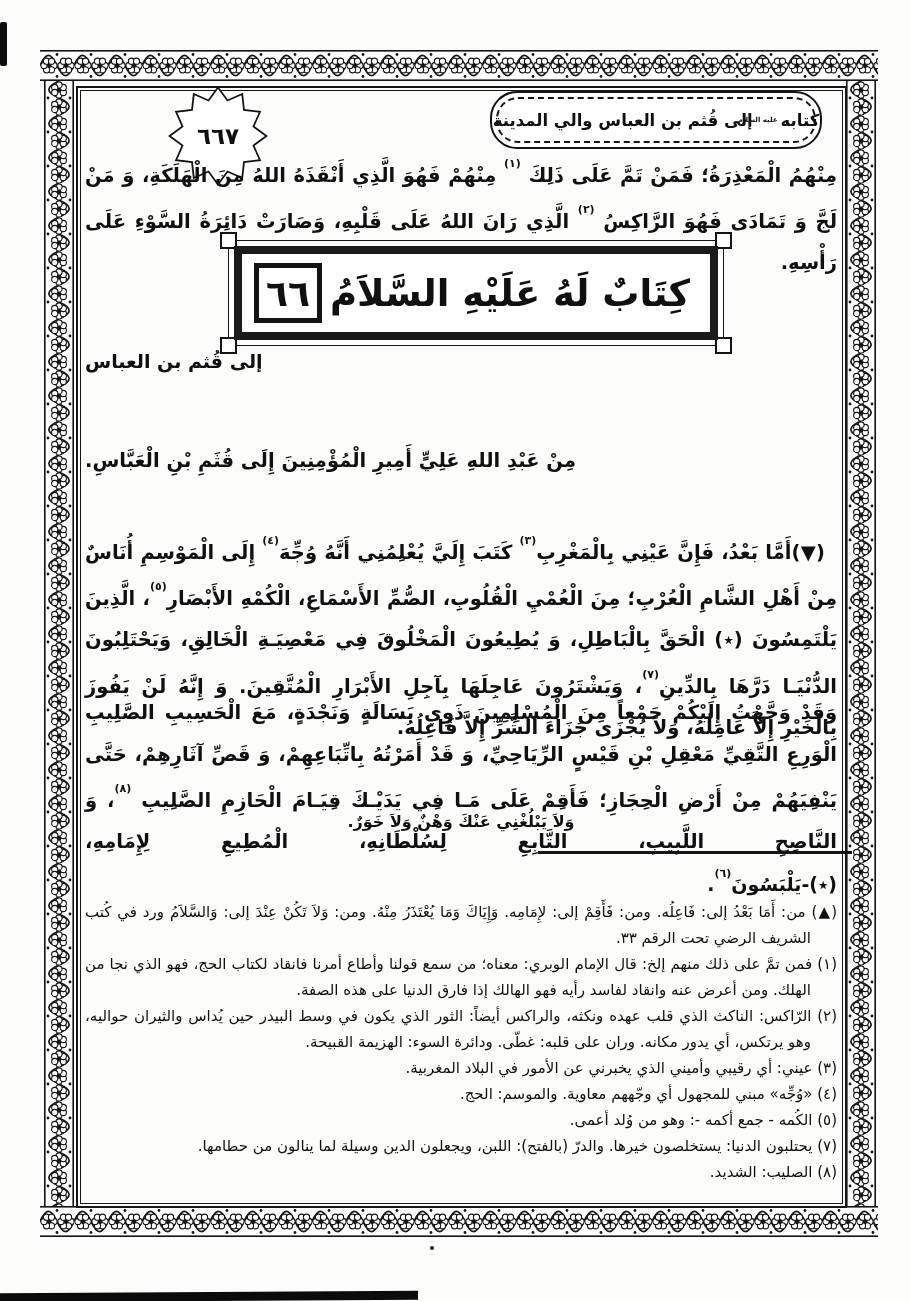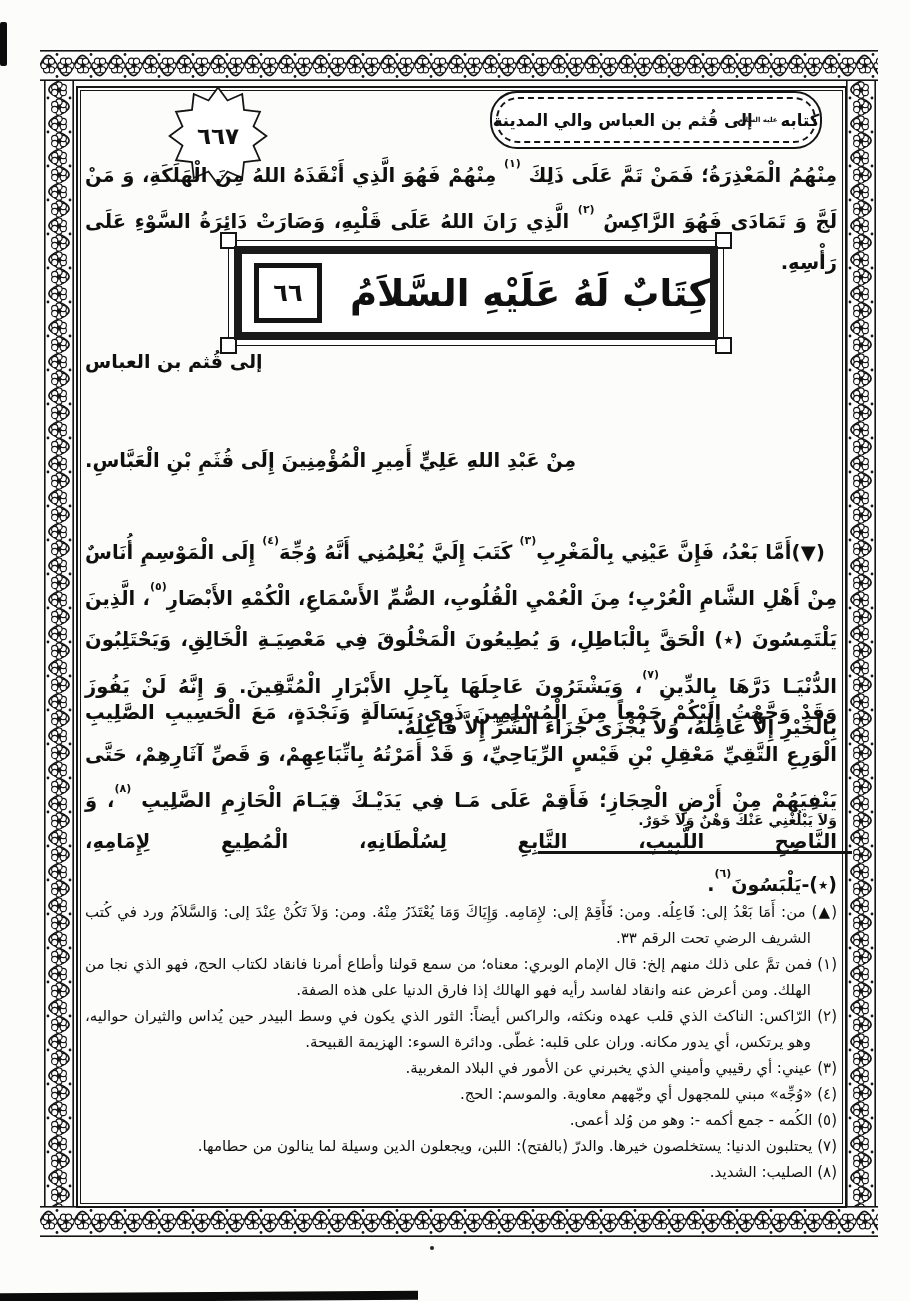--- a/index.html
+++ b/index.html
@@ -32,34 +32,34 @@
     text-align:center;vertical-align:-2px;letter-spacing:0;}
   
   .blk{position:absolute;left:85px;width:752px;direction:rtl;}
   .body-text{font-size:19.5px;line-height:41.5px;font-weight:bold;text-align:justify;}
   .intro{top:150px;}
   .p1{top:527px;text-indent:12px;}
   .p2{top:692px;text-align-last:justify;}
   .line-right{font-size:19.5px;font-weight:bold;text-align:left;}
   .from-line{top:449px;}
   .salutation{top:493px;}
-  .closing{top:812px;text-align:right;font-size:14px;font-weight:bold;}
+  .closing{top:812px;text-align:center;font-size:16px;font-weight:bold;}
   .fnref{font-size:11px;position:relative;top:-7px;font-weight:bold;}
   
   .title-box{position:absolute;left:228px;top:240px;width:494px;height:104px;
     border:1.5px solid #141414;background:#fff;}
   .title-band{position:absolute;inset:5px;border:8px solid #1b1b1b;background:#fff;
     display:flex;flex-direction:row;align-items:center;direction:ltr;}
   .corner-sq{position:absolute;width:13px;height:13px;border:2px solid #141414;background:#fff;}
   .c-tl{left:-9px;top:-9px;} .c-tr{right:-9px;top:-9px;}
   .c-bl{left:-9px;bottom:-9px;} .c-br{right:-9px;bottom:-9px;}
   .num-box{width:58px;height:50px;border:5px solid #141414;margin:0 0 0 12px;
     display:flex;align-items:center;justify-content:center;
-    font-size:24px;font-weight:bold;direction:rtl;flex:0 0 auto;}
-  .title-text{flex:1;text-align:right;font-size:37px;font-weight:bold;direction:rtl;
+    font-size:36px;font-weight:bold;direction:rtl;flex:0 0 auto;}
+  .title-text{flex:1;text-align:left;font-size:37px;font-weight:bold;direction:rtl;
     letter-spacing:1px;padding-left:8px;}
   .subtitle{top:350px;text-align:left;font-size:19px;font-weight:bold;}
   .basmala{top:382px;text-align:center;font-size:27px;font-weight:bold;}
   
   .fn-sep{position:absolute;left:538px;top:851px;width:314px;height:3px;background:#141414;}
   .footnotes{top:866px;font-size:15px;line-height:26px;font-weight:normal;text-align:justify;}
   .fn-star{font-size:19px;font-weight:bold;line-height:30px;}
   .fn-item{padding-right:26px;text-indent:-26px;}
   .fn-tri{}
   

